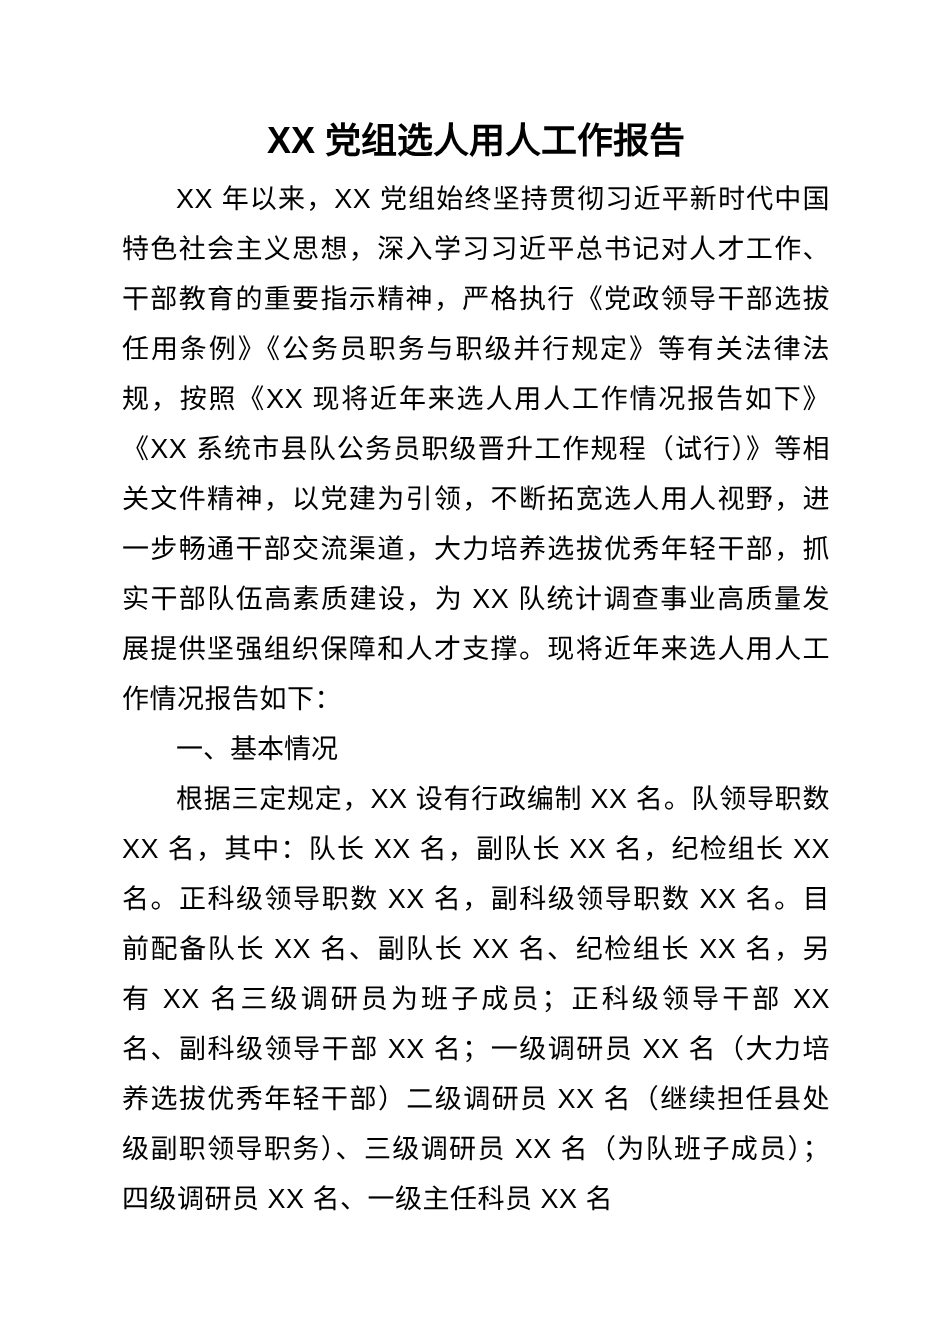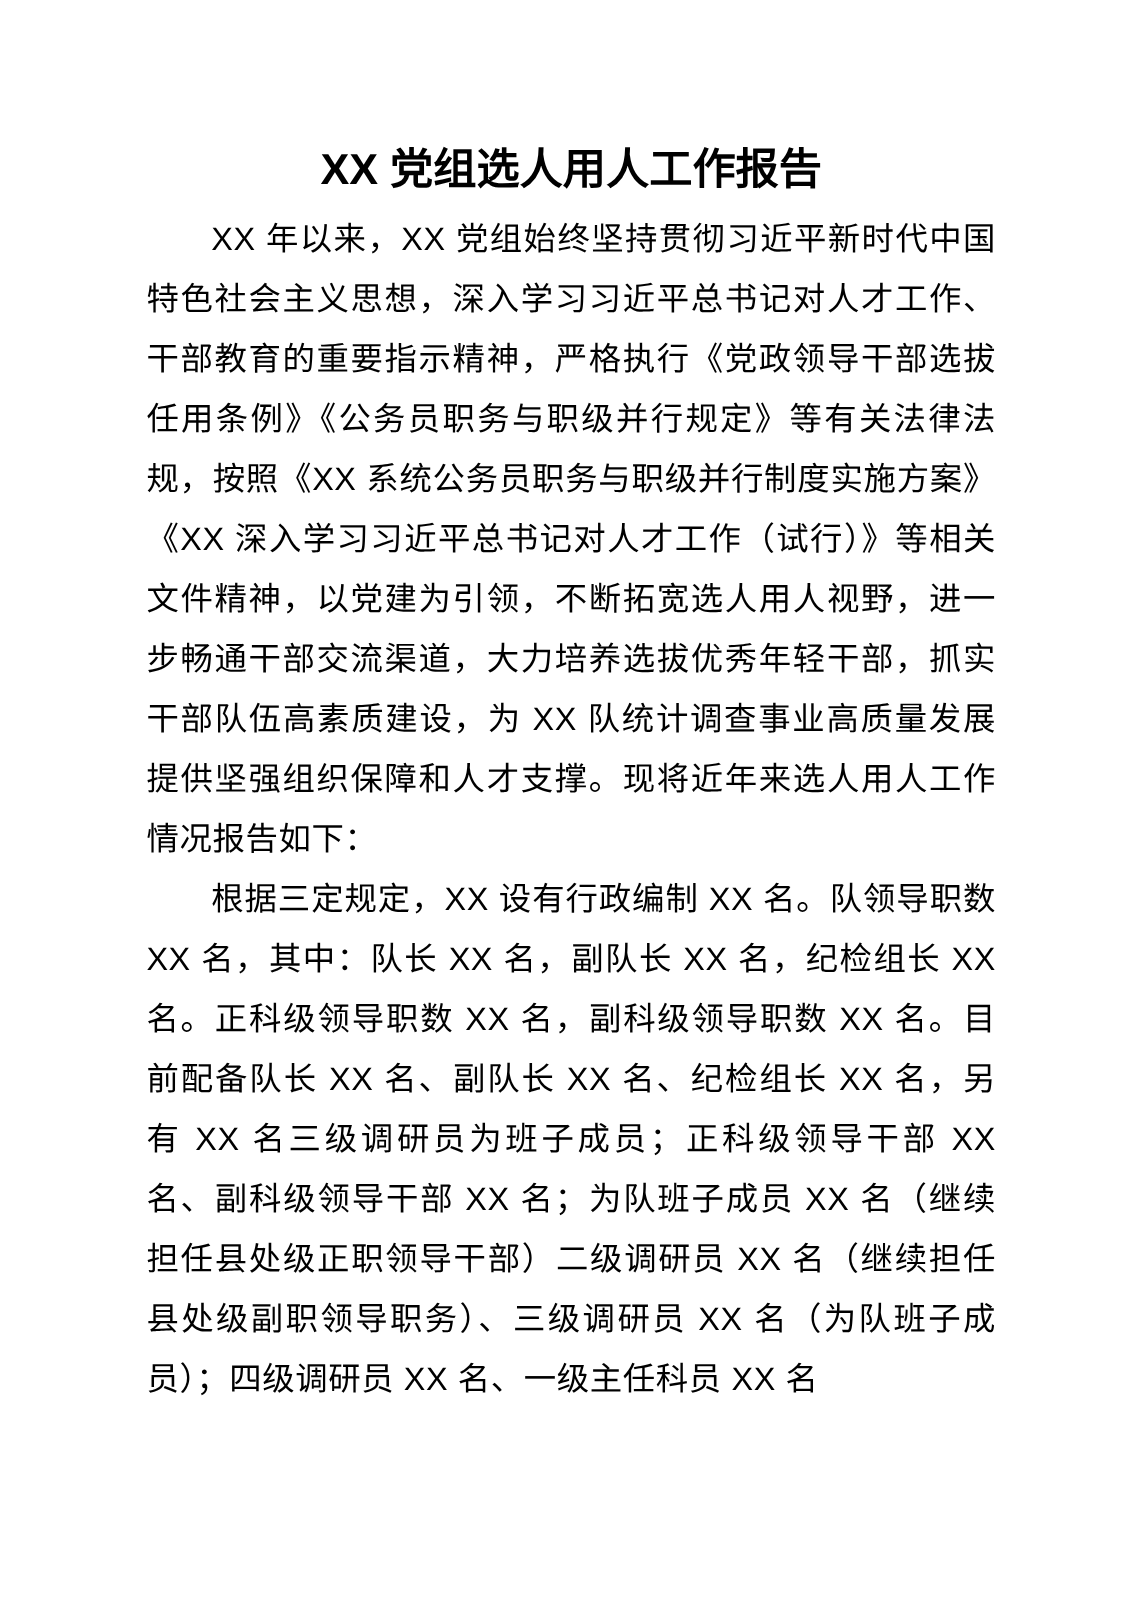--- a/index.html
+++ b/index.html
@@ -45,17 +45,18 @@
     text-indent: 2em;
     text-align: left;
   }
 </style>
 </head>
 <body>
 
 <div class="page">
   <h1 class="doc-title"><span>XX 党组选人用人工作报告</span></h1>
 
-  <p class="body-para">XX 年以来，XX 党组始终坚持贯彻习近平新时代中国特色社会主义思想，深入学习习近平总书记对人才工作、干部教育的重要指示精神，严格执行《党政领导干部选拔任用条例》《公务员职务与职级并行规定》等有关法律法规，按照《XX 系统公务员职务与职级并行制度实施方案》《XX 深入学习习近平总书记对人才工作（试行）》等相关文件精神，以党建为引领，不断拓宽选人用人视野，进一步畅通干部交流渠道，大力培养选拔优秀年轻干部，抓实干部队伍高素质建设，为 XX 队统计调查事业高质量发展提供坚强组织保障和人才支撑。现将近年来选人用人工作情况报告如下：</p>
+  <p class="body-para">XX 年以来，XX 党组始终坚持贯彻习近平新时代中国特色社会主义思想，深入学习习近平总书记对人才工作、干部教育的重要指示精神，严格执行《党政领导干部选拔任用条例》《公务员职务与职级并行规定》等有关法律法规，按照《XX 现将近年来选人用人工作情况报告如下》《XX 系统市县队公务员职级晋升工作规程（试行）》等相关文件精神，以党建为引领，不断拓宽选人用人视野，进一步畅通干部交流渠道，大力培养选拔优秀年轻干部，抓实干部队伍高素质建设，为 XX 队统计调查事业高质量发展提供坚强组织保障和人才支撑。现将近年来选人用人工作情况报告如下：</p>
 
+  <p class="section-heading">一、基本情况</p>
 
-  <p class="body-para">根据三定规定，XX 设有行政编制 XX 名。队领导职数 XX 名，其中：队长 XX 名，副队长 XX 名，纪检组长 XX 名。正科级领导职数 XX 名，副科级领导职数 XX 名。目前配备队长 XX 名、副队长 XX 名、纪检组长 XX 名，另有 XX 名三级调研员为班子成员；正科级领导干部 XX 名、副科级领导干部 XX 名；为队班子成员 XX 名（继续担任县处级正职领导干部）二级调研员 XX 名（继续担任县处级副职领导职务）、三级调研员 XX 名（为队班子成员）；四级调研员 XX 名、一级主任科员 XX 名</p>
+  <p class="body-para">根据三定规定，XX 设有行政编制 XX 名。队领导职数 XX 名，其中：队长 XX 名，副队长 XX 名，纪检组长 XX 名。正科级领导职数 XX 名，副科级领导职数 XX 名。目前配备队长 XX 名、副队长 XX 名、纪检组长 XX 名，另有 XX 名三级调研员为班子成员；正科级领导干部 XX 名、副科级领导干部 XX 名；一级调研员 XX 名（大力培养选拔优秀年轻干部）二级调研员 XX 名（继续担任县处级副职领导职务）、三级调研员 XX 名（为队班子成员）；四级调研员 XX 名、一级主任科员 XX 名</p>
 </div>
 
 </body></html>

